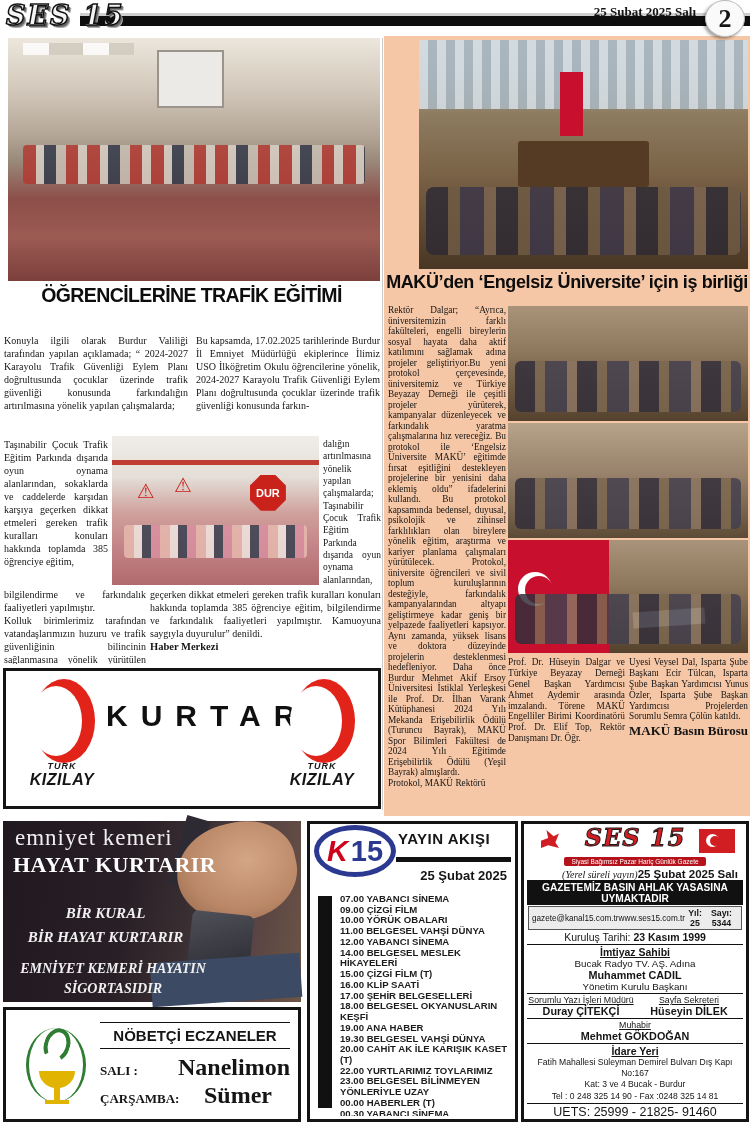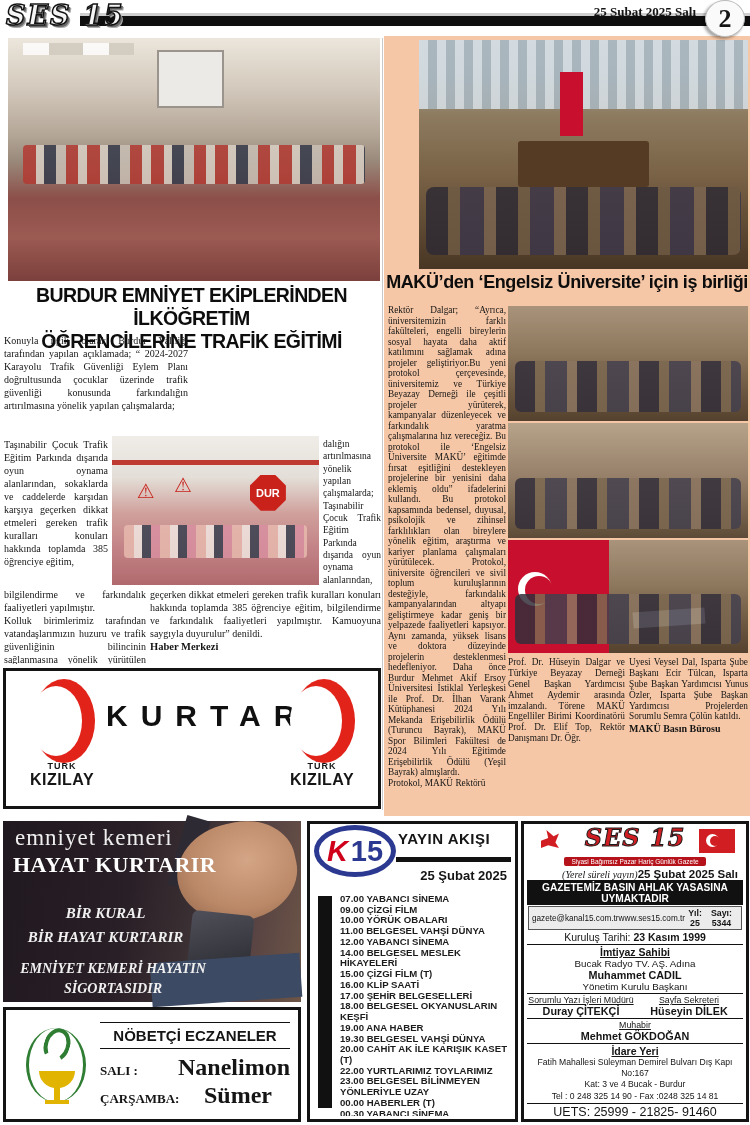--- a/index.html
+++ b/index.html
@@ -73,25 +73,25 @@
   .lbottom-right { left:150px; top:588px; width:231px; }
   .byline { font-weight:bold; margin-top:1px; font-size:10.5px; }
 
   
   .rheadline { left:386px; top:272px; width:362px; text-align:center; font-family:"Liberation Sans",sans-serif;
     font-weight:900; font-size:18px; letter-spacing:-0.4px; color:#0d0d0d; }
   .rcol1 { left:388px; top:305px; width:118px; height:498px; font-size:9.3px; line-height:1.13; }
   .rcap { top:657px; height:154px; font-size:9.3px; line-height:1.17; }
   .rcap1 { left:508px; width:117px; }
   .rcap2 { left:629px; width:119px; }
-  .rbyline { font-weight:bold; font-size:10px; margin-top:1px; }
+  .rbyline { font-weight:bold; font-size:13px; margin-top:1px; }
 
   
   .blood { left:3px; top:668px; width:378px; height:141px; border:3px solid #141414; background:#fff; }
-  .crescent-box { top:8px; width:92px; text-align:center; }
+  .crescent-box { top:8px; width:92px; text-align:center;font-style:italic; }
   .crescent-box.left { left:10px; } .crescent-box.right { right:10px; }
   .crescent { position:relative; width:66px; height:86px; margin:0 auto; }
   .crescent::before { content:""; position:absolute; right:0; top:0; width:62px; height:84px; background:#e2231a; border-radius:50%; }
   .crescent::after { content:""; position:absolute; right:13px; top:7px; width:52px; height:70px; background:#fff; border-radius:50%; }
   .turk { font-family:"Liberation Sans",sans-serif; font-size:9px; font-weight:bold; letter-spacing:1px; margin-top:-4px; }
   .kizilay { font-family:"Liberation Sans",sans-serif; font-size:16px; font-weight:800; letter-spacing:.5px; }
   .blood-text { left:100px; right:100px; top:18px; text-align:center; font-family:"Liberation Sans",sans-serif; color:#101010; }
   .blood-l1 { font-size:30px; font-weight:600; letter-spacing:7px; }
   .blood-l2 { font-size:30px; font-weight:600; letter-spacing:13px; margin-top:10px; }
 
@@ -185,25 +185,25 @@
 
   <div class="abs vdivider"></div>
 
   <div class="abs photo photo-classroom">
     <div class="abs pc-lights"></div>
     <div class="abs pc-screen"></div>
     <div class="abs people-figures pc-kids"></div>
   </div>
 
   <div class="abs lheadline">
-    <div>BURDUR EMNİYET EKİPLERİNDEN İLKÖĞRETİM</div>
     <div>ÖĞRENCİLERİNE TRAFİK EĞİTİMİ</div>
   </div>
 
   <div class="abs txt body10 lcol1">Konuyla ilgili olarak Burdur Valiliği tarafından yapılan açıklamada; “ 2024-2027 Karayolu Trafik Güvenliği Eylem Planı doğrultusunda çocuklar üzerinde trafik güvenliği konusunda farkındalığın artırılmasına yönelik yapılan çalışmalarda;</div>
+  <div class="abs txt body10 lcol2">Bu kapsamda, 17.02.2025 tarihlerinde Burdur İl Emniyet Müdürlüğü ekiplerince İlimiz USO İlköğretim Okulu öğrencilerine yönelik, 2024-2027 Karayolu Trafik Güvenliği Eylem Planı doğrultusunda çocuklar üzerinde trafik güvenliği konusunda farkın-</div>
   <div class="abs txt body10 lwrap-left">Taşınabilir Çocuk Trafik Eğitim Parkında dışarıda oyun oynama alanlarından, sokaklarda ve caddelerde karşıdan karşıya geçerken dikkat etmeleri gereken trafik kuralları konuları hakkında toplamda 385 öğrenciye eğitim,</div>
 
   <div class="abs photo photo-traffic">
     <div class="abs pt-stripe"></div>
     <span class="abs warn warn1">⚠</span>
     <span class="abs warn warn2">⚠</span>
     <div class="abs stop-sign">DUR</div>
     <div class="abs people-figures pt-kids"></div>
   </div>
 

